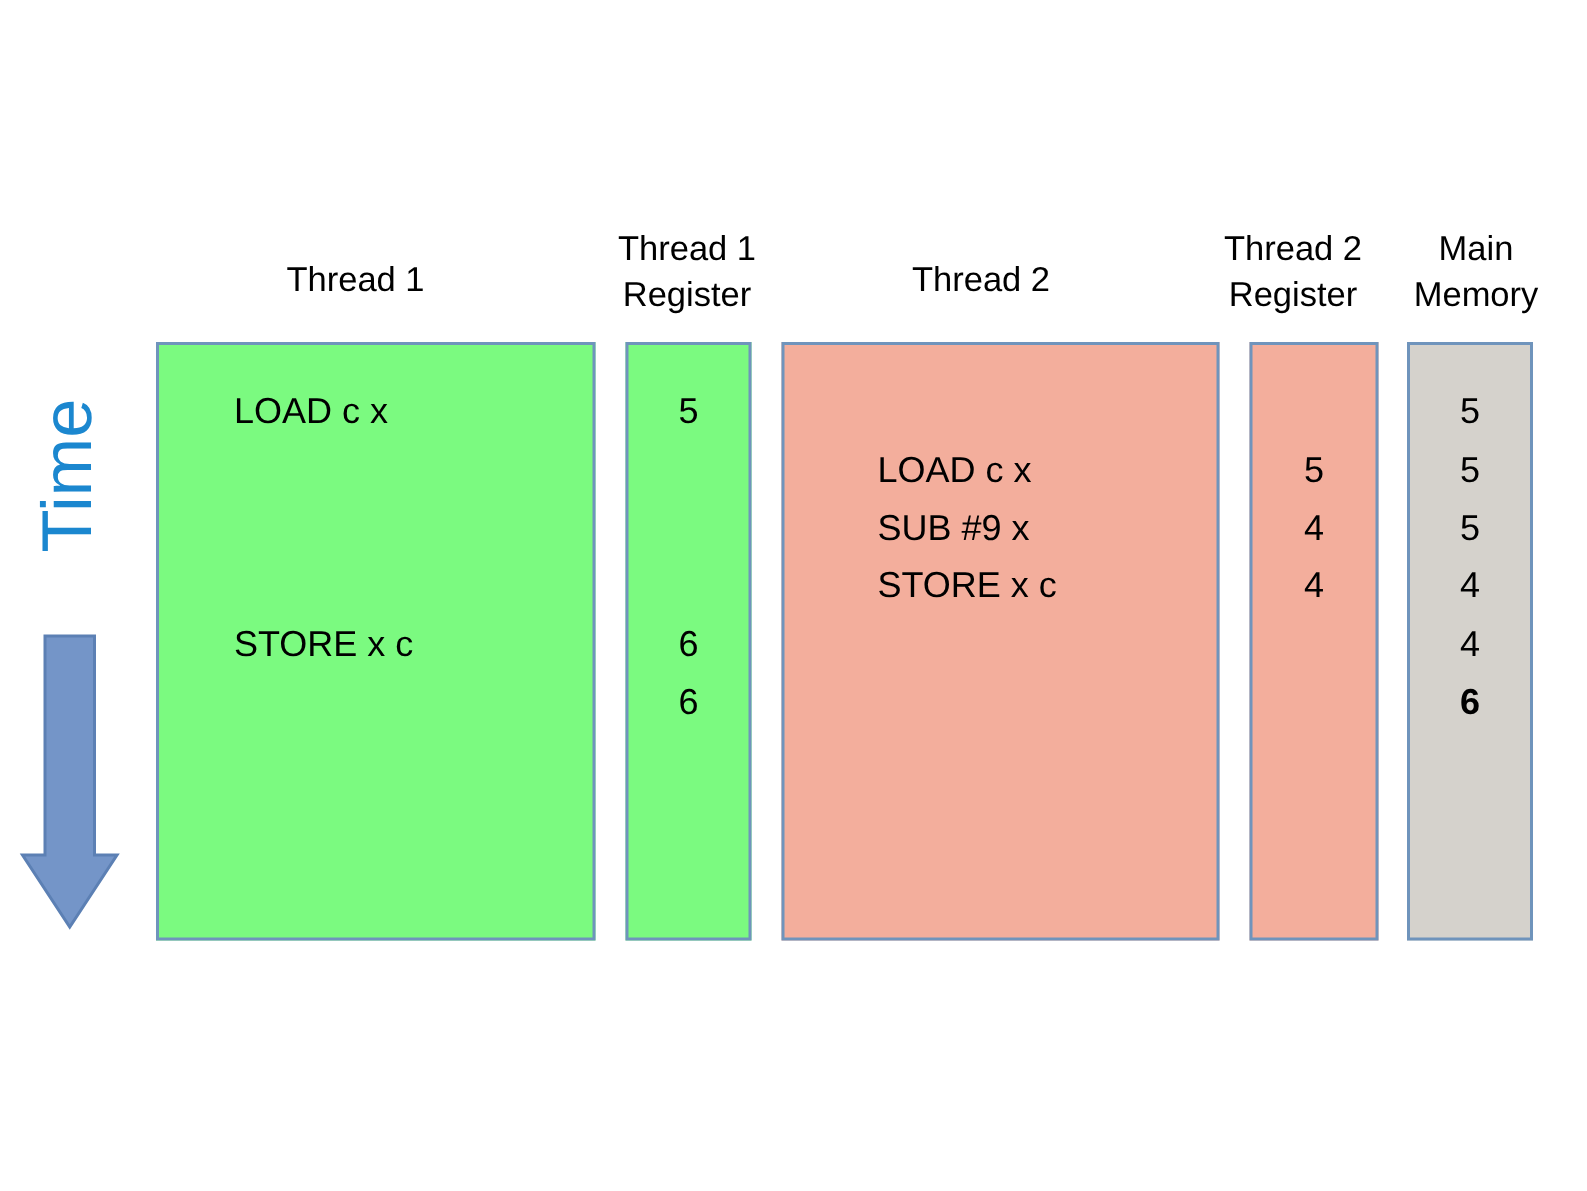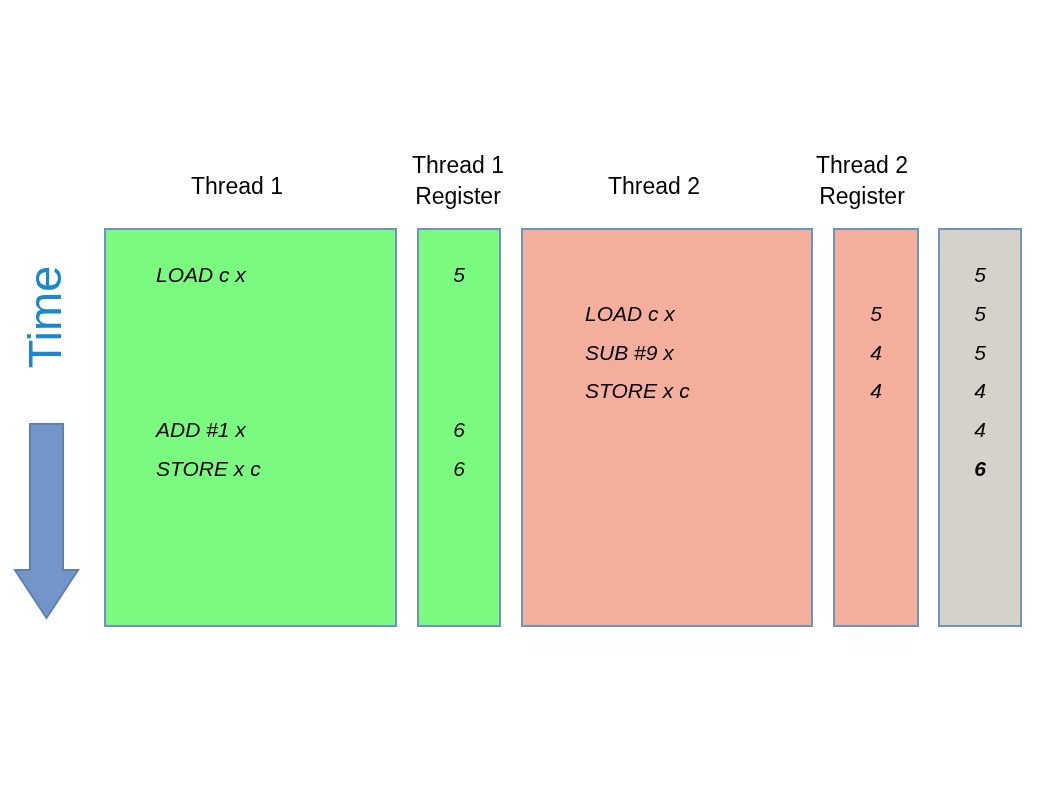--- a/index.html
+++ b/index.html
@@ -40,23 +40,22 @@
   #box-thread1 { left: 104px; width: 293px; background: var(--thread1-fill, #7bfa80); }
   #box-t1reg   { left: 417px; width: 84px;  background: var(--thread1-fill, #7bfa80); }
   #box-thread2 { left: 521px; width: 292px; background: var(--thread2-fill, #f3ae9c); }
   #box-t2reg   { left: 833px; width: 86px;  background: var(--thread2-fill, #f3ae9c); }
   #box-memory  { left: 938px; width: 84px;  background: var(--memory-fill, #d5d2cc); }
 
   .rows { position: absolute; left: 0; right: 0; top: 26px; }
   .row {
     height: 38.8px;
     line-height: 38.8px;
-    font-size: 21px;
+    font-size: 24px;
     white-space: nowrap;
-    font-style: italic;
   }
   #box-thread1 .row { padding-left: 50px; }
   #box-thread2 .row { padding-left: 62px; }
   .center .row { text-align: center; }
   .row.bold { font-weight: bold; }
 
   
   #time-label {
     position: absolute;
     left: 44px;
@@ -88,28 +87,29 @@
   <svg id="arrow-svg" viewBox="0 0 1058 794" xmlns="http://www.w3.org/2000/svg">
     <polygon points="30,424 63,424 63,570 78,570 46.5,618 15,570 30,570"></polygon>
   </svg>
 
   <div class="hdr" id="hdr-thread1">Thread 1</div>
   <div class="hdr" id="hdr-t1reg">Thread 1
 Register</div>
   <div class="hdr" id="hdr-thread2">Thread 2</div>
   <div class="hdr" id="hdr-t2reg">Thread 2
 Register</div>
+  <div class="hdr" id="hdr-memory">Main
+Memory</div>
 
   <div class="box" id="box-thread1">
     <div class="rows">
       <div class="row">LOAD c x</div>
       <div class="row"></div>
       <div class="row"></div>
       <div class="row"></div>
-      <div class="row">ADD #1 x</div>
       <div class="row">STORE x c</div>
     </div>
   </div>
 
   <div class="box center" id="box-t1reg">
     <div class="rows">
       <div class="row">5</div>
       <div class="row"></div>
       <div class="row"></div>
       <div class="row"></div>

